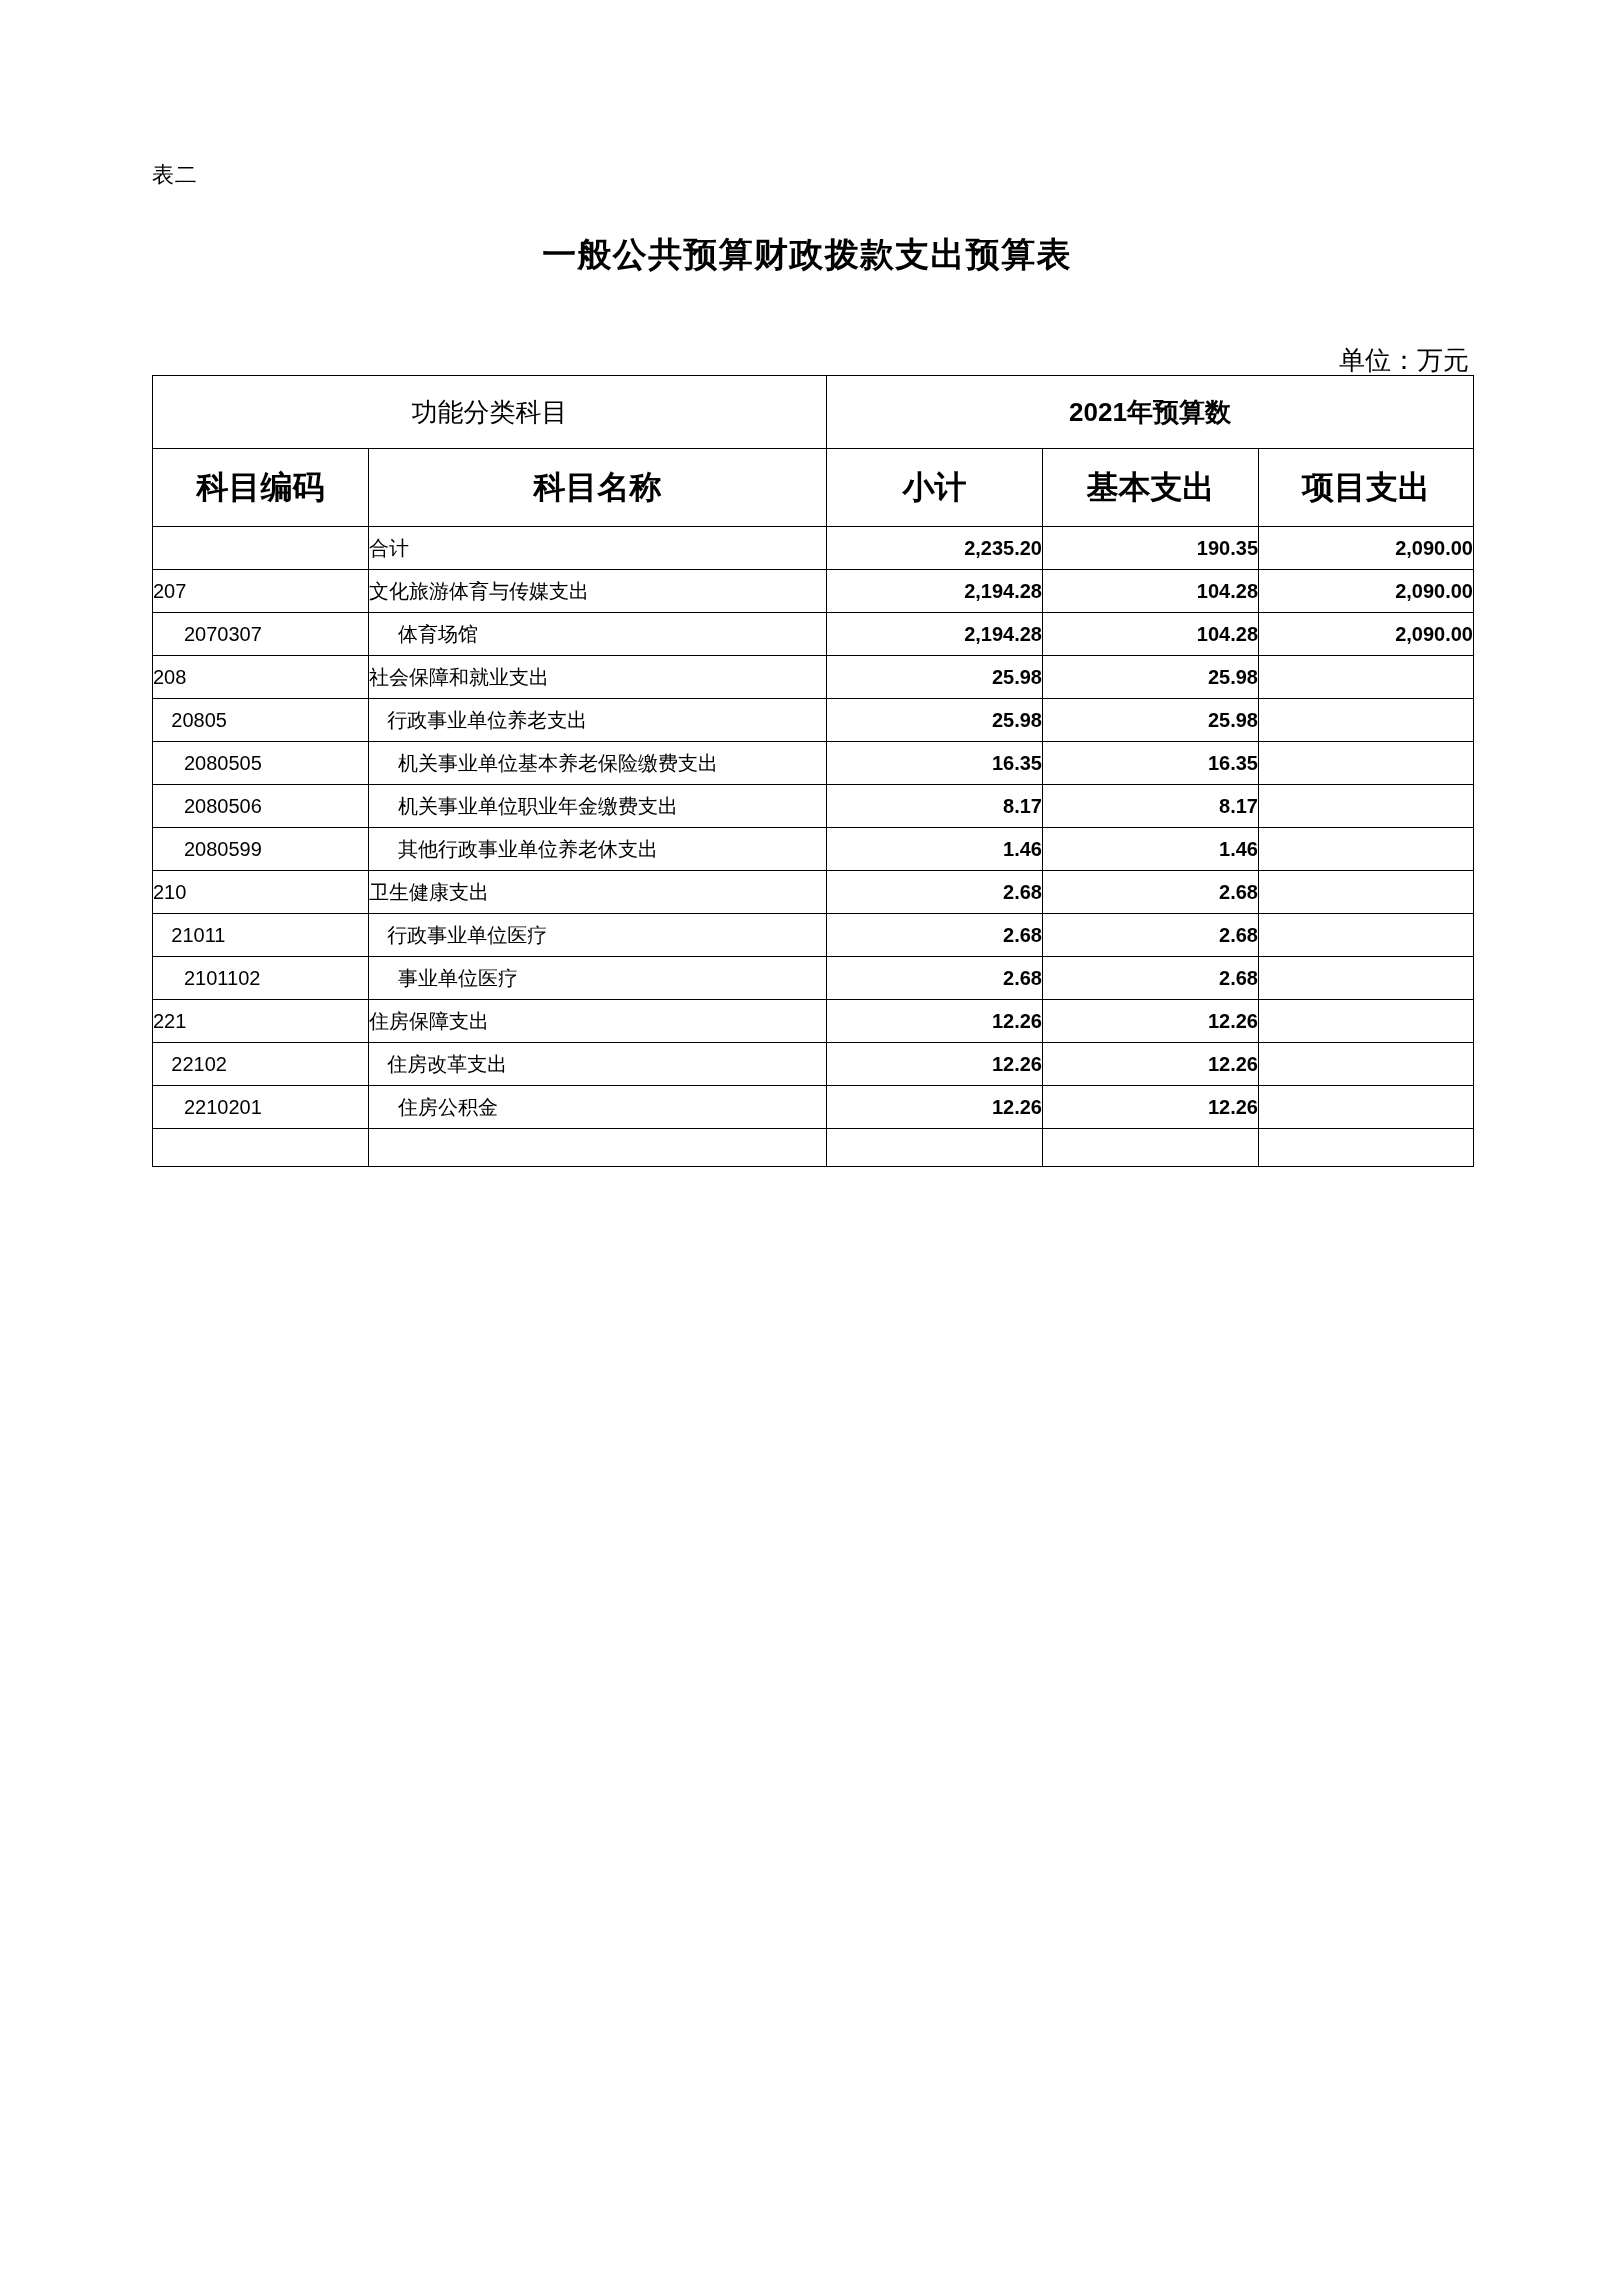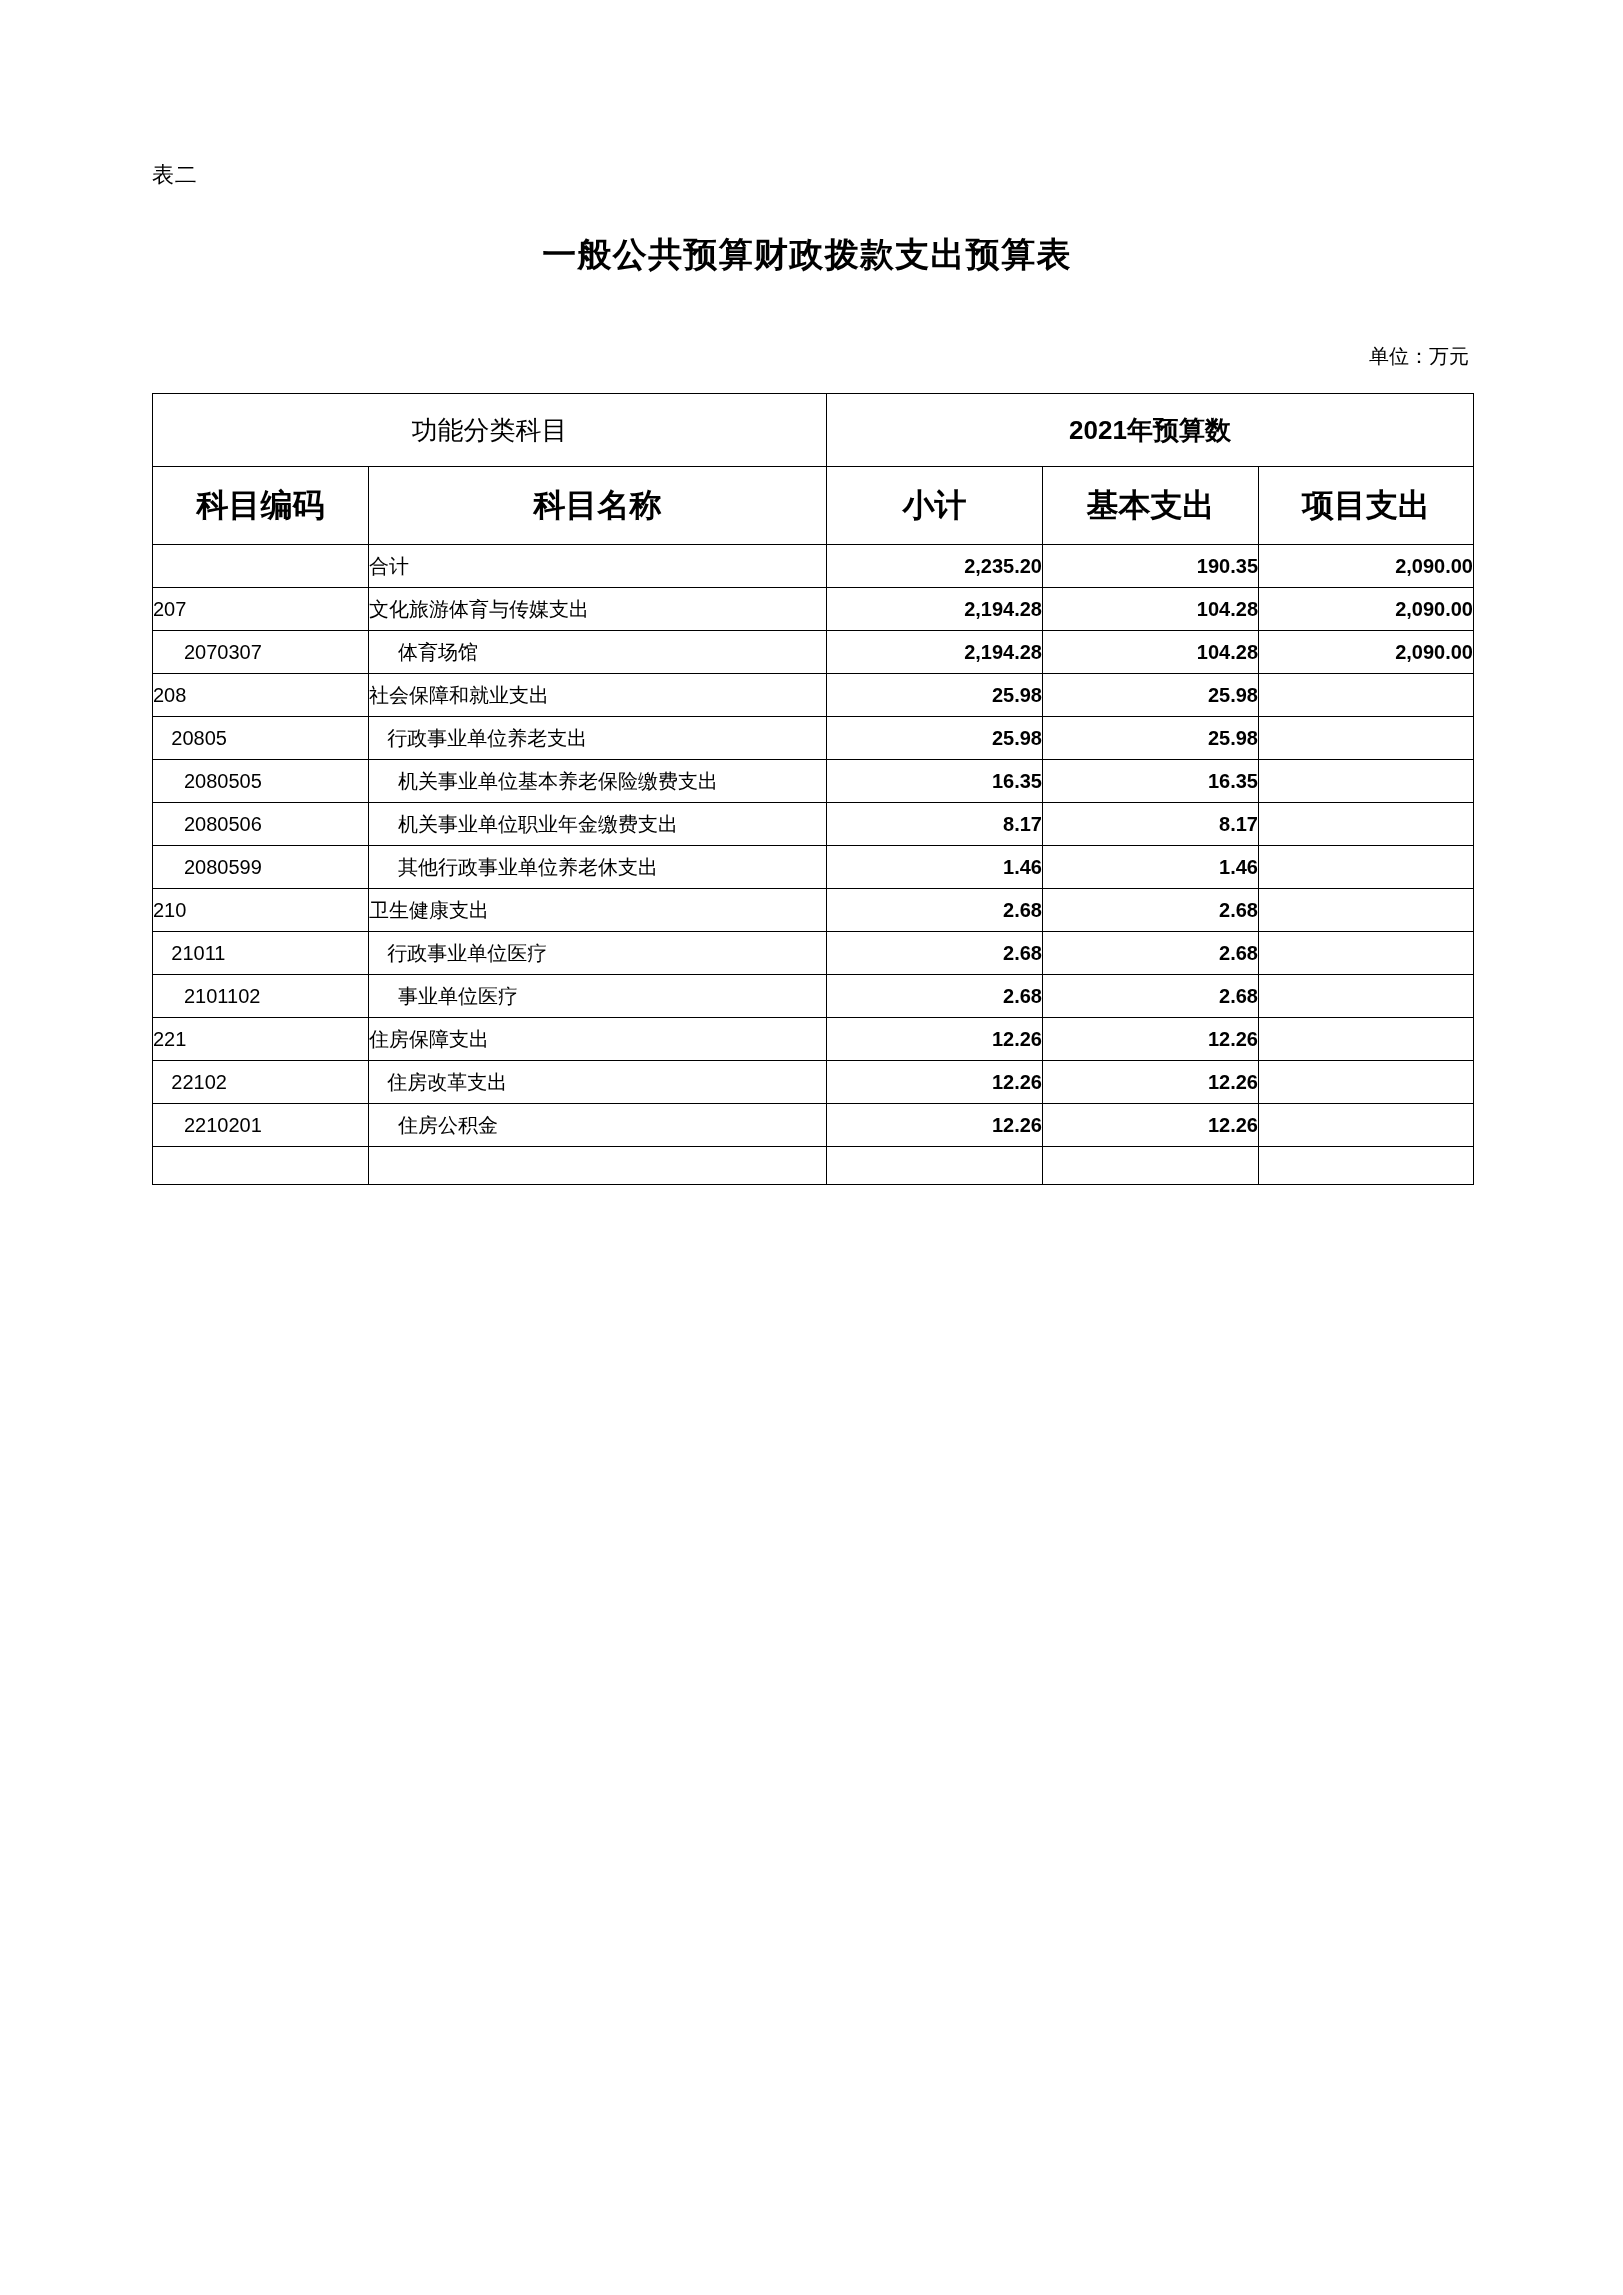--- a/index.html
+++ b/index.html
@@ -38,26 +38,26 @@
     font-family: "Liberation Sans", sans-serif;
     font-weight: bold;
     font-size: 34px;
     letter-spacing: 1.3px;
   }
   .unit-note {
     position: absolute;
     right: 154px;
     top: 343px;
     font-family: Liberation Serif, serif;
-    font-size: 20px;
+    font-size: 26px;
   }
   table.budget {
     position: absolute;
     left: 152px;
-    top: 393px;
+    top: 375px;
     width: 1320px;
     border-collapse: collapse;
     table-layout: fixed;
   }
   table.budget td, table.budget th {
     border: 1.3px solid #000000;
     padding: 0;
     vertical-align: middle;
   }
   .col-code  { width: 216px; }

